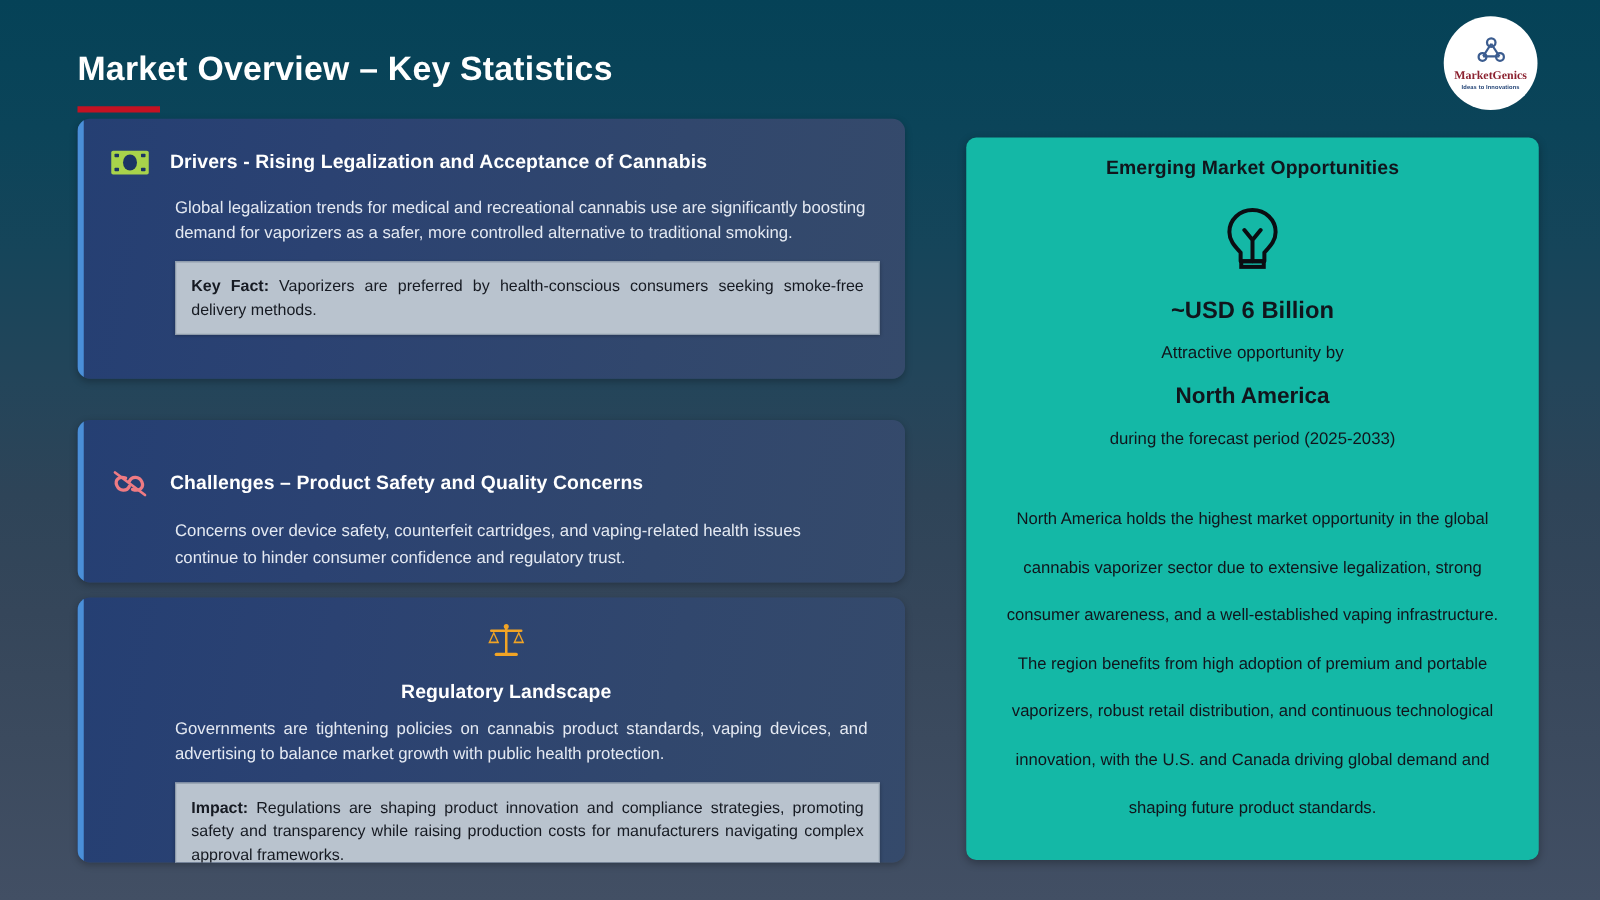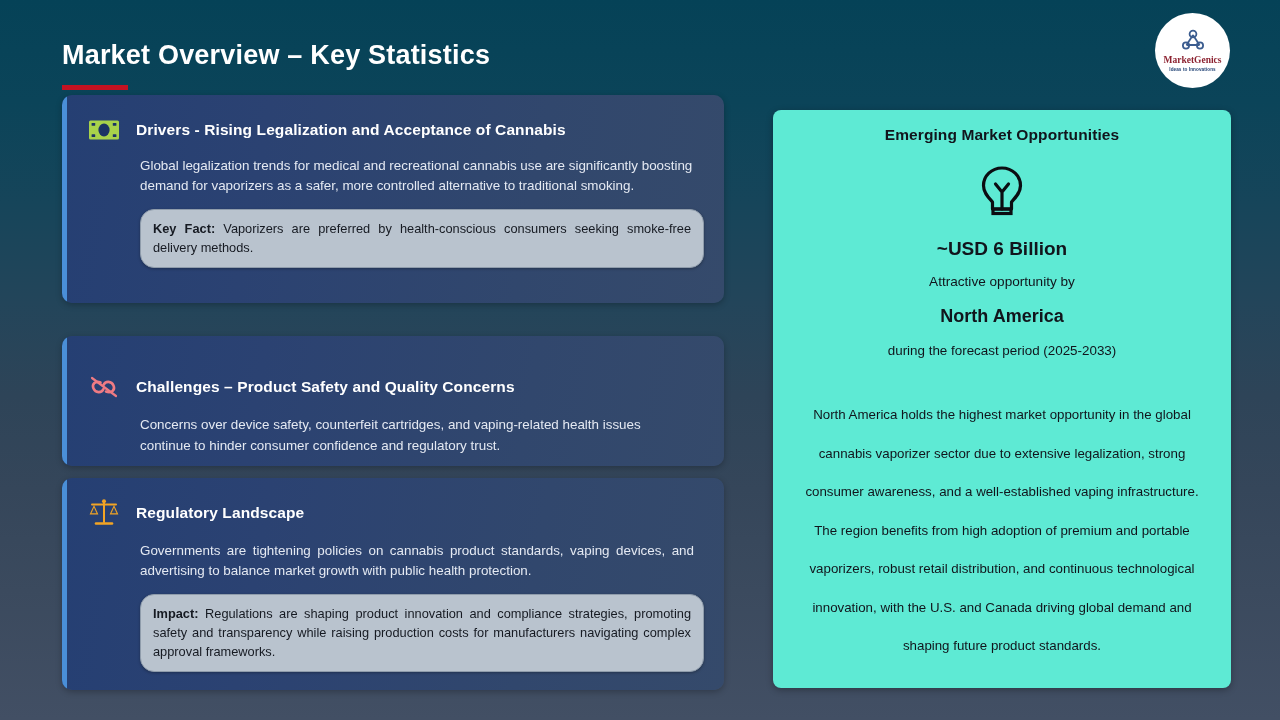--- a/index.html
+++ b/index.html
@@ -110,51 +110,51 @@
     padding-right: 30px;
   }
   .card-body.justify { text-align: justify; }
 
   
   .callout {
     margin-left: 78px;
     margin-right: 20px;
     background: #b9c3ce;
     border: 1px solid #8f9cab;
-    border-radius: 14px;
+    border-radius: 0;
     padding: 9px 12px 10px 12px;
     color: #161a22;
     font-size: 12.8px;
     line-height: 19px;
     text-align: justify;
     box-shadow: 0 1px 3px rgba(0,0,0,.28);
   }
   .callout b { font-weight: bold; }
 
   
   #card-drivers   { top: 95px; height: 208px; }
   #card-drivers   .card-head { padding-top: 17px; }
   #card-drivers   .card-body { padding-top: 8px; }
   #card-drivers   .callout   { margin-top: 14px; }
 
   #card-challenges { top: 336px; height: 130px; }
   #card-challenges .card-head { padding-top: 8px; margin-top: 25px; }
   #card-challenges .card-body { padding-top: 9px; line-height: 21px;}
 
   #card-regulatory { top: 478px; height: 212px; }
-  #card-regulatory .card-head { padding-top: 17px; }
+  #card-regulatory .card-head { padding-top: 17px; flex-direction: column; }
   #card-regulatory .card-body { padding-top: 10px; }
   #card-regulatory .callout   { margin-top: 14px; }
 
   
   .panel {
     position: absolute;
     left: 773px; top: 110px;
     width: 458px; height: 578px;
-    background: #5eead4;
+    background: #14b8a6;
     border-radius: 8px;
     box-shadow: 0 2px 7px rgba(0,0,0,.3);
     padding: 16px 16px 0 16px;
     text-align: center;
     color: #11151c;
     overflow: hidden;
   }
   .panel-title {
     font-size: 15.5px;
     font-weight: bold;

